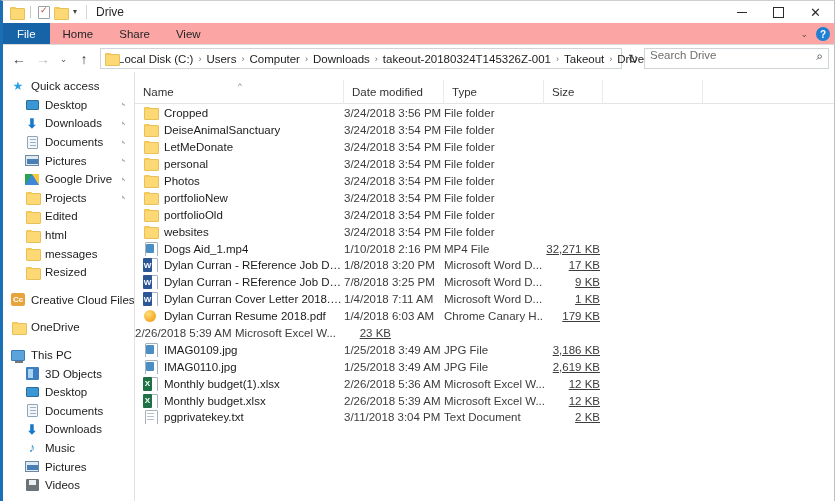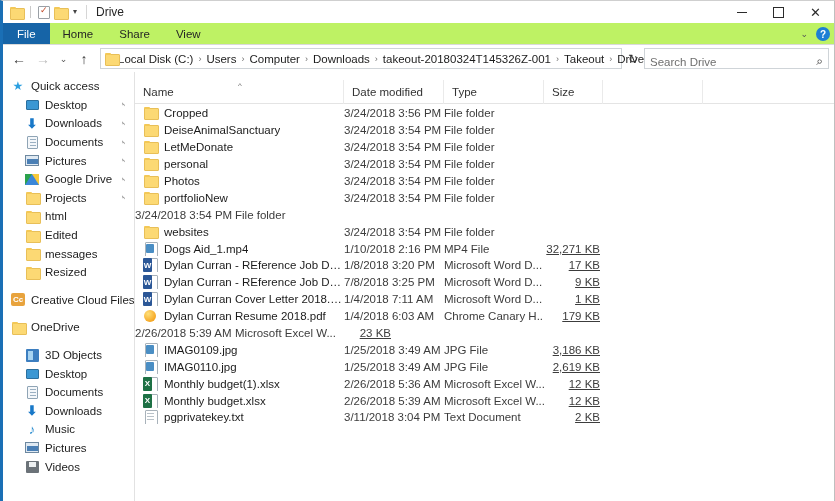--- a/index.html
+++ b/index.html
@@ -66,21 +66,21 @@
     width: 37px; height: 22px; display: flex; align-items: center;
     justify-content: center; font-size: 11px; color: #2b2b2b;
   }
   .wc.min::after { content: ""; width: 10px; height: 1px; background: #2b2b2b; }
   .wc.max::after { content: ""; width: 9px; height: 9px; border: 1px solid #2b2b2b; }
   .wc.close { font-size: 13px; }
 
   
   .ribbon {
     height: 22px; display: flex; align-items: stretch;
-    border-bottom: 1px solid #dadada; background: #bef264;
+    border-bottom: 1px solid #dadada; background: #fca5a5;
     position: relative;
   }
   .tab-file {
     background: #1664a7; color: #fff; font-size: 11.5px;
     display: flex; align-items: center; padding: 0 14px;
   }
   .tab {
     font-size: 11.5px; color: #252525; display: flex;
     align-items: center; padding: 0 13px;
   }
@@ -116,21 +116,21 @@
     font-size: 11.5px; color: #1c1c1c; white-space: nowrap; padding: 0 2px;
   }
   .crumb-sep { font-size: 9px; color: #6d6d6d; padding: 0 1px; }
   .crumb-box-tail {
     margin-left: auto; display: flex; align-items: center; gap: 7px;
     padding-right: 2px;
   }
   .refresh { font-size: 12px; color: #333; margin: 0 4px; }
   .searchbox {
     width: 185px; height: 21px; border: 1px solid #cfd4d8; background: #fff;
-    display: flex; align-items: flex-end; padding: 0 5px;
+    display: flex; align-items: flex-start; padding: 0 5px;
   }
   .searchbox .ph { font-size: 11.5px; color: #6f6f6f; flex: 1; }
   .searchbox .mag { font-size: 12px; color: #3d3d3d; }
 
   
   .body { display: flex; height: 434px; }
 
   
   .sidebar {
     width: 132px; background: #fff; border-right: 1px solid #e2e2e2;
@@ -419,27 +419,27 @@
           <span class="ico">
             <span class="i-folder"></span>
           </span>
           <span class="lbl">Projects</span>
           <span class="pin" style="font-size: 8px;">⌁</span>
         </div>
         <div class="navitem lvl1">
           <span class="ico">
             <span class="i-folder"></span>
           </span>
+          <span class="lbl">Edited</span>
+        </div>
+        <div class="navitem lvl1">
+          <span class="ico">
+            <span class="i-folder"></span>
+          </span>
           <span class="lbl">html</span>
-        </div>
-        <div class="navitem lvl1">
-          <span class="ico">
-            <span class="i-folder"></span>
-          </span>
-          <span class="lbl">Edited</span>
         </div>
         <div class="navitem lvl1">
           <span class="ico">
             <span class="i-folder"></span>
           </span>
           <span class="lbl">messages</span>
         </div>
         <div class="navitem lvl1">
           <span class="ico">
             <span class="i-folder"></span>
@@ -454,20 +454,26 @@
           <span class="lbl">Creative Cloud Files</span>
         </div>
         <div class="navgap"></div>
         <div class="navitem lvl0">
           <span class="ico">
             <span class="i-folder"></span>
           </span>
           <span class="lbl">OneDrive</span>
         </div>
         <div class="navgap"></div>
+        <div class="navitem lvl0">
+          <span class="ico">
+            <span class="i-pc"></span>
+          </span>
+          <span class="lbl">This PC</span>
+        </div>
         <div class="navitem lvl1">
           <span class="ico">
             <span class="i-3d"></span>
           </span>
           <span class="lbl">3D Objects</span>
         </div>
         <div class="navitem lvl1">
           <span class="ico">
             <span class="i-desktop"></span>
           </span>
@@ -571,20 +577,24 @@
           <div class="row">
             <div class="r-name">
               <span class="fi fi-folder"></span>
               <span class="nm">portfolioNew</span>
             </div>
             <div class="r-date">3/24/2018 3:54 PM</div>
             <div class="r-type">File folder</div>
             <div class="r-size"></div>
           </div>
           <div class="row">
+            <div class="r-name">
+              <span class="fi fi-folder"></span>
+              <span class="nm">portfolioOld</span>
+            </div>
             <div class="r-date">3/24/2018 3:54 PM</div>
             <div class="r-type">File folder</div>
             <div class="r-size"></div>
           </div>
           <div class="row">
             <div class="r-name">
               <span class="fi fi-folder"></span>
               <span class="nm">websites</span>
             </div>
             <div class="r-date">3/24/2018 3:54 PM</div>

